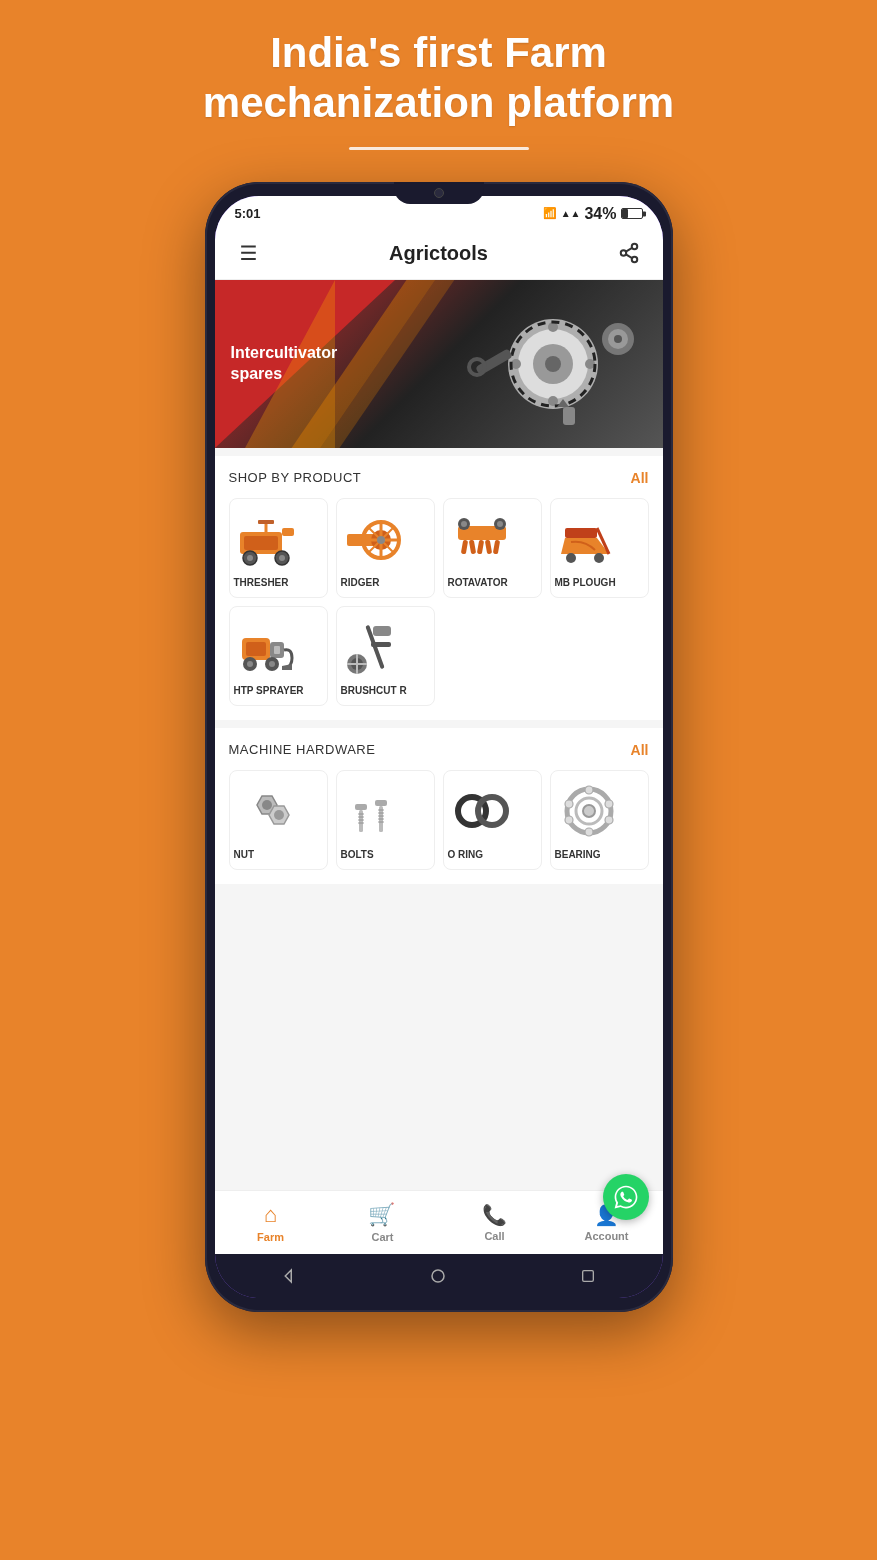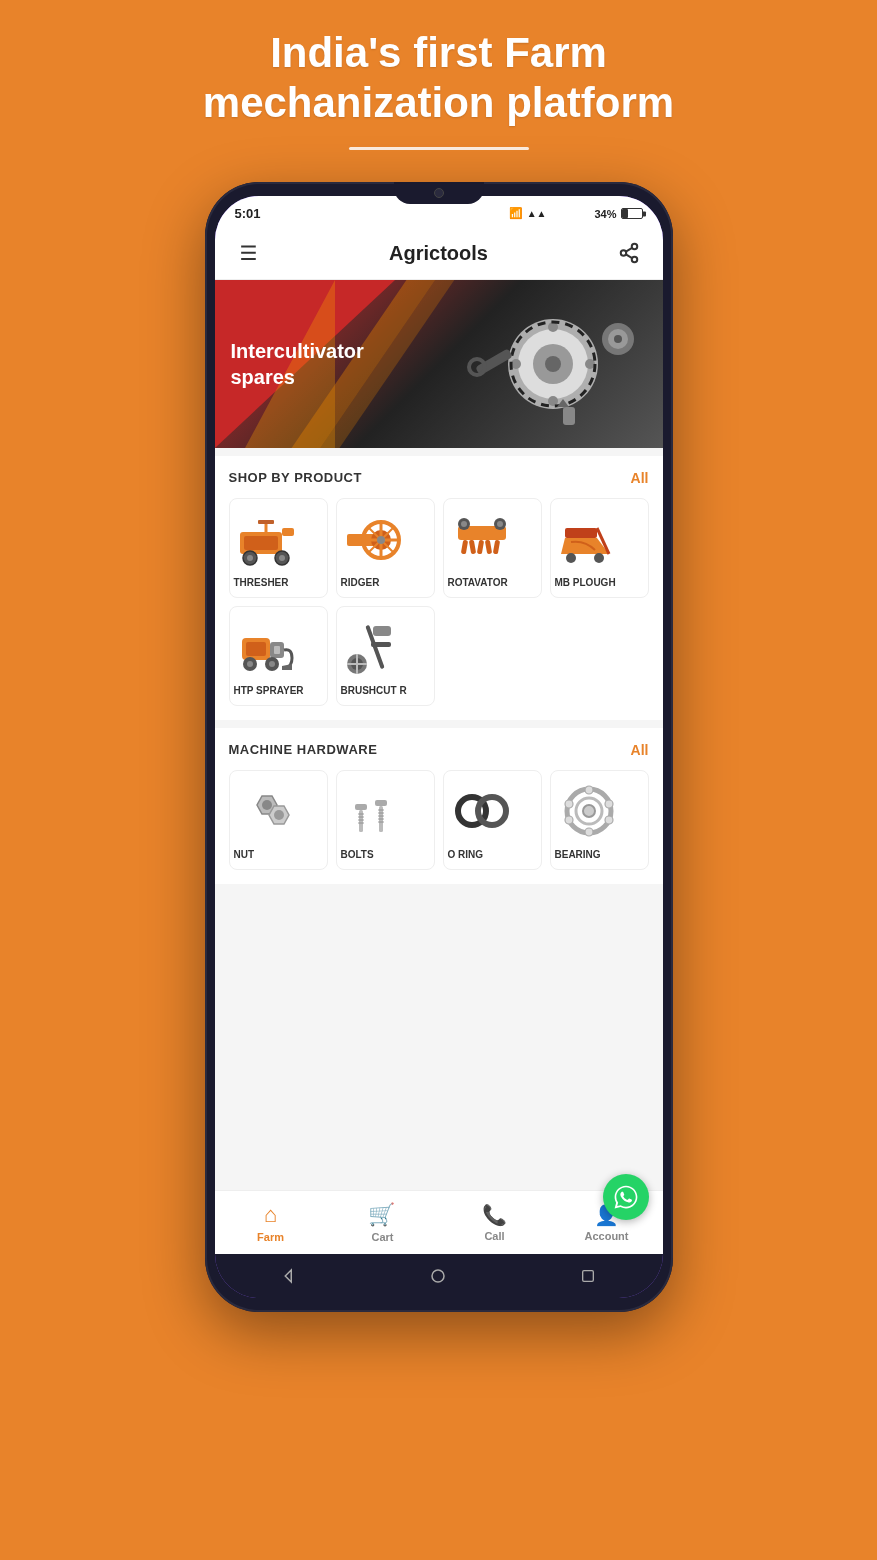--- a/index.html
+++ b/index.html
@@ -195,21 +195,21 @@
       border-style: solid;
       border-width: 0 0 168px 90px;
       border-color: transparent transparent rgba(255,165,0,0.3) transparent;
     }
     .banner-text {
       position: absolute;
       left: 16px;
       top: 50%;
       transform: translateY(-50%);
       color: #fff;
-      font-size: 20px;
+      font-size: 16px;
       font-weight: 800;
       line-height: 1.3;
       z-index: 2;
     }
     .banner-image {
       position: absolute;
       right: 10px;
       top: 50%;
       transform: translateY(-50%);
       width: 200px;
@@ -227,21 +227,21 @@
       padding: 14px 14px 6px;
     }
     .section-header {
       display: flex;
       align-items: center;
       justify-content: space-between;
       margin-bottom: 12px;
     }
     .section-title {
       font-size: 13px;
-      font-weight: 700;
+      font-weight: 400;
       color: #333;
       letter-spacing: 0.5px;
       text-transform: uppercase;
     }
     .section-all {
       font-size: 14px;
       font-weight: 600;
       color: #E8832A;
       cursor: pointer;
     }
@@ -351,21 +351,21 @@
     <div class="camera-dot"></div>
   </div>
 
   <div class="phone-screen">
 
     <div class="status-bar">
       <span class="status-time">5:01</span>
       <div class="status-icons">
         <span>📶</span>
         <span style="font-size:10px;">▲▲</span>
-        <span style="font-size:11px;margin-left:44px;">34%</span>
+        <span style="font-size:16px;">34%</span>
         <div class="battery-icon">
           <div class="battery-fill"></div>
         </div>
       </div>
     </div>
 
     <div class="app-bar">
       <div class="icon-btn">
         <span style="font-size:20px;">☰</span>
       </div>

